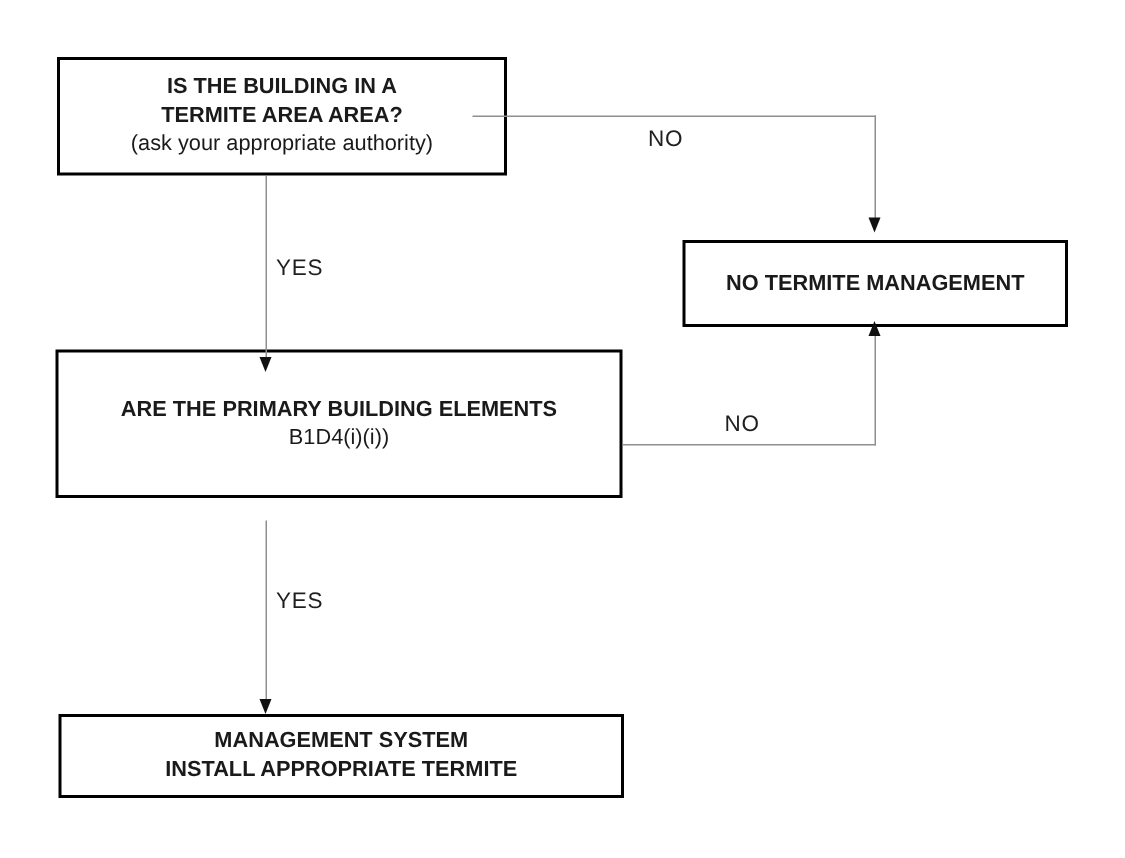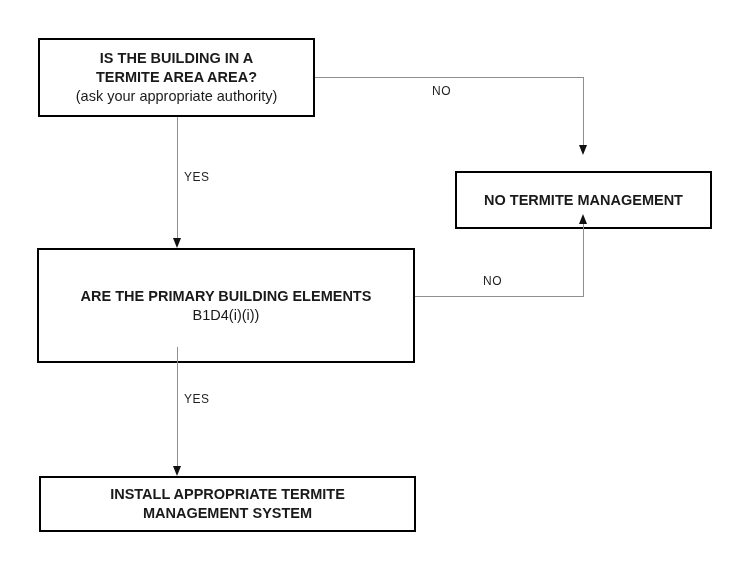--- a/index.html
+++ b/index.html
@@ -46,29 +46,29 @@
     border-right: 4px solid transparent;
     border-top: 10px solid #111111;
   }
   .arrow.up {
     border-left: 4px solid transparent;
     border-right: 4px solid transparent;
     border-bottom: 10px solid #111111;
   }
   .edge-label {
     position: absolute;
-    font-size: 12px;
+    font-size: 15px;
     color: #1f1f1f;
     letter-spacing: 0.5px;
   }
 
   
-  #q1       { left: 38px;  top: 38px;  width: 277px; height: 79px; }
-  #nosys    { left: 455px; top: 171px; width: 257px; height: 58px; }
-  #q2       { left: 37px;  top: 248px; width: 378px; height: 115px; }
+  #q1       { left: 38px;  top: 38px;  width: 300px; height: 79px; }
+  #nosys    { left: 455px; top: 160px; width: 257px; height: 58px; }
+  #q2       { left: 37px;  top: 233px; width: 378px; height: 99px; }
   #install  { left: 39px;  top: 476px; width: 377px; height: 56px; }
 
   
   #line-q1-right   { left: 315px; top: 77px;  width: 269px; height: 1px; }
   #line-right-down { left: 583px; top: 77px;  width: 1px;   height: 69px; }
   #line-q1-down    { left: 177px; top: 117px; width: 1px;   height: 121px; }
   #line-q2-right   { left: 415px; top: 296px; width: 169px; height: 1px; }
   #line-right-up   { left: 583px; top: 223px; width: 1px;   height: 74px; }
   #line-q2-down    { left: 177px; top: 347px; width: 1px;   height: 119px; }
 
@@ -98,22 +98,22 @@
   <div class="node" id="nosys">
     <div class="hd">NO TERMITE MANAGEMENT</div>
   </div>
 
   <div class="node" id="q2">
     <div class="hd"><span>ARE THE </span><span class="it">PRIMARY BUILDING ELEMENTS</span></div>
     <div>B1D4(i)(i))</div>
   </div>
 
   <div class="node" id="install">
+    <div class="hd">MANAGEMENT SYSTEM</div>
     <div class="hd">INSTALL APPROPRIATE TERMITE</div>
-    <div class="hd">MANAGEMENT SYSTEM</div>
   </div>
 
   <div class="connector" id="line-q1-right"></div>
   <div class="connector" id="line-right-down"></div>
   <div class="connector" id="line-q1-down"></div>
   <div class="connector" id="line-q2-right"></div>
   <div class="connector" id="line-right-up"></div>
   <div class="connector" id="line-q2-down"></div>
 
   <div class="arrow down" id="arr-nosys-top"></div>

